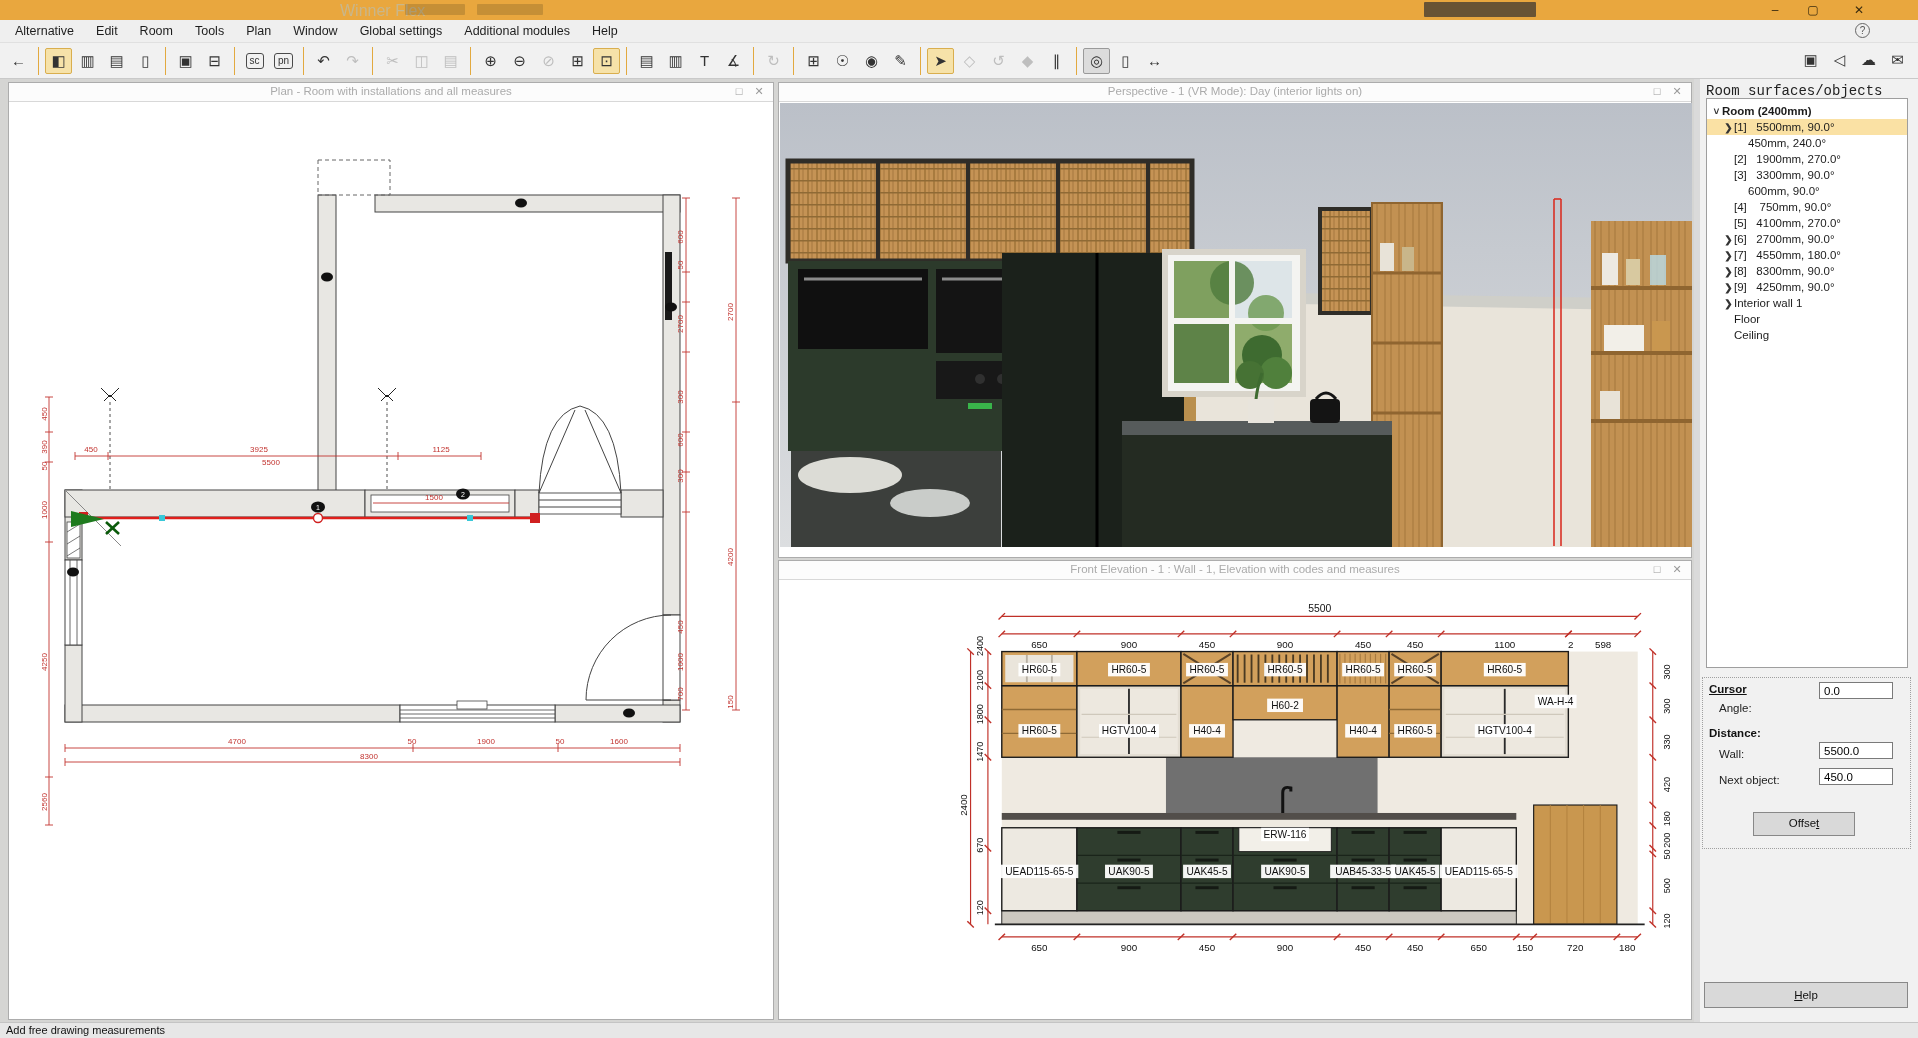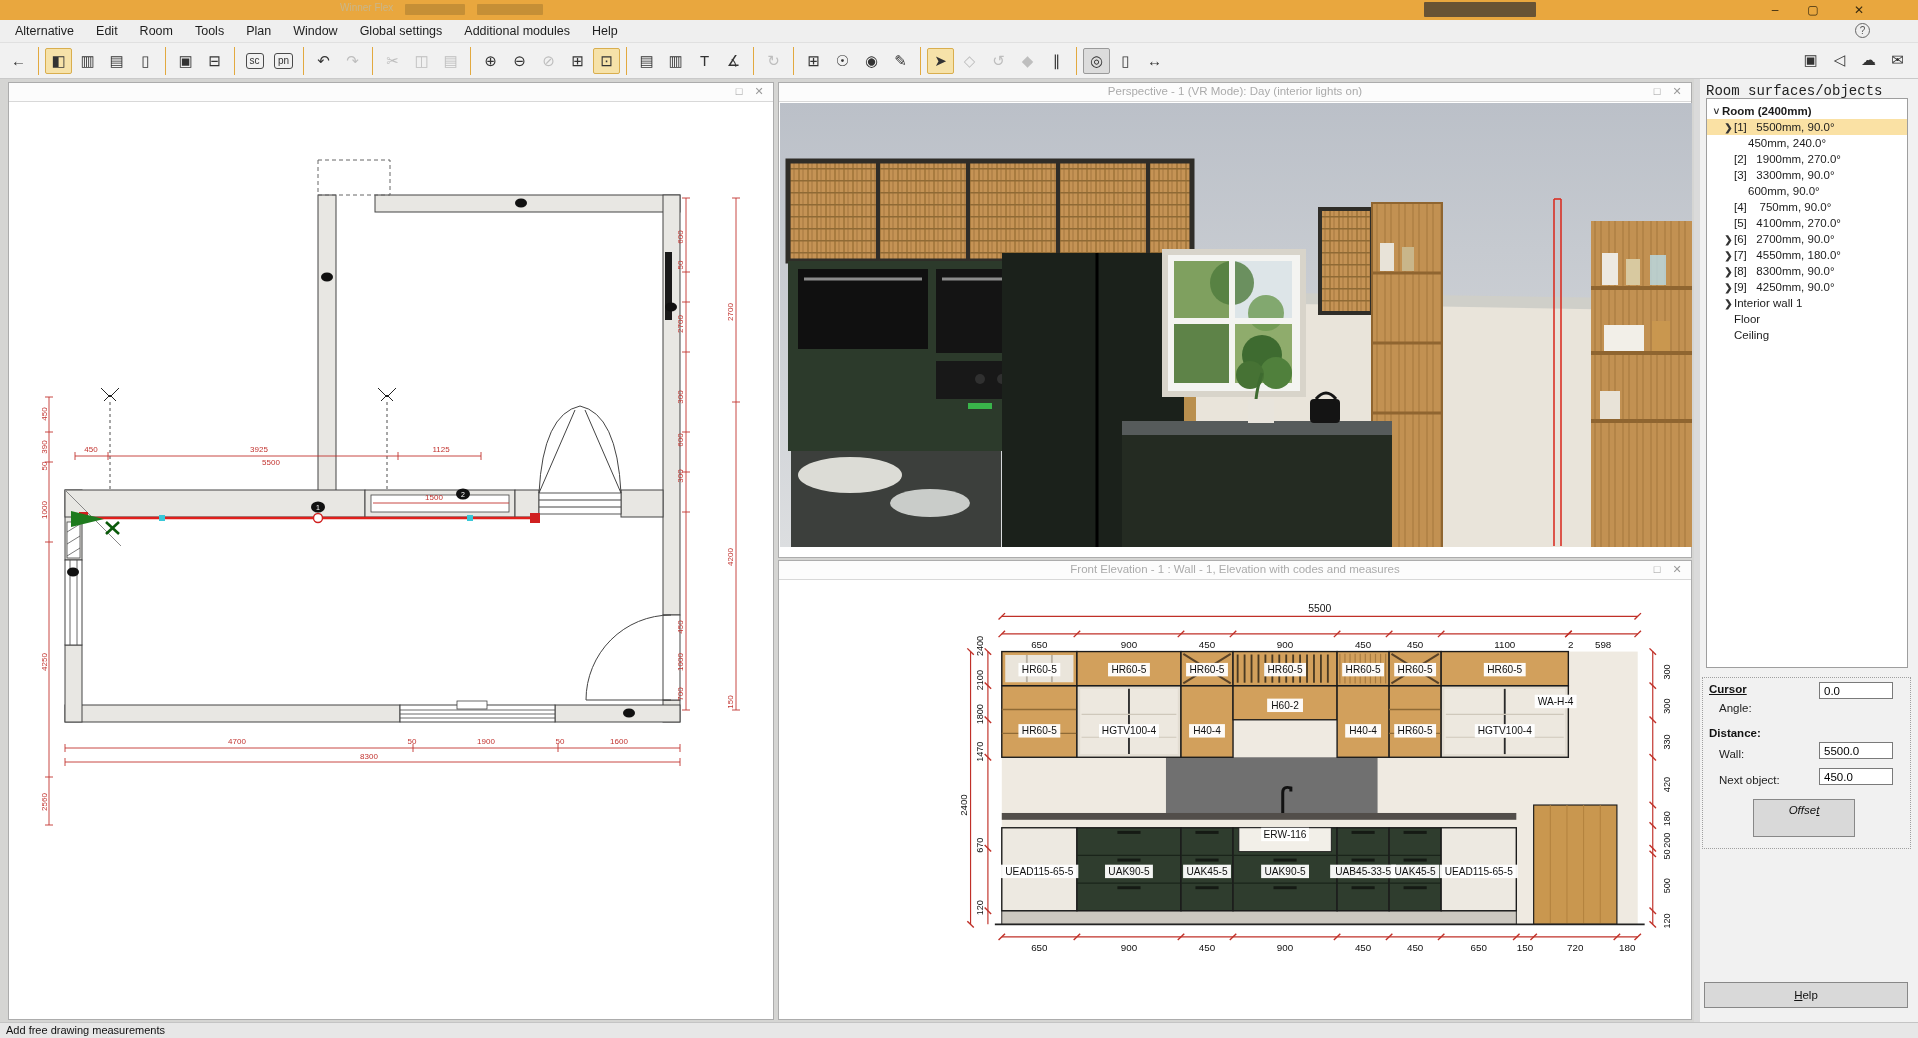--- a/index.html
+++ b/index.html
@@ -1,20 +1,20 @@
 <!DOCTYPE html>
 <html><head>
 <meta charset="utf-8">
 <style>
   html,body{margin:0;padding:0;background:#888;}
   *{box-sizing:border-box;font-family:"Liberation Sans",sans-serif;}
   #app{position:relative;width:1918px;height:1038px;background:#D5D5D3;overflow:hidden;}
   
   #titlebar{position:absolute;left:0;top:0;width:1918px;height:20px;background:#E9A73E;}
-  #titlebar .apptitle{position:absolute;left:340px;top:2px;font-size:10px;color:#C9B68A;}
+  #titlebar .apptitle{position:absolute;left:340px;top:2px;font-size:16px;color:#C9B68A;}
   .redact{position:absolute;background:rgba(90,70,30,.25);border-radius:1px;}
   .winctl{position:absolute;top:0;width:34px;height:20px;text-align:center;font-size:12px;line-height:20px;color:#3A2C10;cursor:default;}
   
   #menubar{position:absolute;left:0;top:20px;width:1918px;height:23px;background:#EFEFEF;border-bottom:1px solid #E0E0E0;display:flex;align-items:center;padding-left:4px;}
   .menu-item{padding:2px 11px;font-size:12.5px;color:#1D1D1D;}
   #help-circle{position:absolute;right:48px;top:3px;width:15px;height:15px;border:1.5px solid #666;border-radius:50%;font-size:10px;line-height:14px;text-align:center;color:#555;}
   
   #toolbar{position:absolute;left:0;top:43px;width:1918px;height:36px;background:#F1F1F1;border-bottom:1px solid #C9C9C9;display:flex;align-items:center;padding-left:4px;}
   .tb-btn{width:27px;height:26px;display:flex;align-items:center;justify-content:center;font-size:15px;color:#333;border:1px solid transparent;border-radius:2px;margin:0 1px;}
   .tb-btn.disabled{color:#BEBEBE;}
@@ -129,20 +129,21 @@
       <div id="toolbar-right">
         <div class="tb-btn">▣</div>
         <div class="tb-btn">◁</div>
         <div class="tb-btn">☁</div>
         <div class="tb-btn">✉</div>
       </div>
   </div>
 
   <div class="panel" style="left:8px;top:82px;width:766px;height:938px;">
     <div class="panel-title">
+      <span class="pt-text">Plan - Room with installations and all measures</span>
       <span class="pt-btn" style="right:26px;">□</span>
       <span class="pt-btn" style="right:6px;">✕</span>
     </div>
     <svg id="plan-svg" width="764" height="917" viewBox="0 0 764 917">
 
       <g fill="#E8E7E3" stroke="#444" stroke-width="1">
         <rect x="366" y="93" width="305" height="17"></rect>
         <rect x="654" y="93" width="17" height="420"></rect>
         <rect x="654" y="598" width="17" height="22"></rect>
         <rect x="56" y="603" width="335" height="17"></rect>
@@ -672,21 +673,21 @@
 
     <div id="cursorbox">
       <div class="cur-h" style="left:6px;top:5px;text-decoration:underline;">Cursor</div>
       <div class="cur-l" style="left:16px;top:24px;">Angle:</div>
       <input class="cur-input" style="left: 116px; top: 4px;" value="0.0">
       <div class="cur-h" style="left:6px;top:49px;">Distance:</div>
       <div class="cur-l" style="left:16px;top:70px;">Wall:</div>
       <input class="cur-input" style="left: 116px; top: 64px;" value="5500.0">
       <div class="cur-l" style="left:16px;top:96px;">Next object:</div>
       <input class="cur-input" style="left: 116px; top: 90px;" value="450.0">
-      <div class="gray-btn" style="left:50px;top:121px;width:102px;height:38px;font-style:italic;"><span>Offse</span><u>t</u></div>
+      <div class="gray-btn" style="left:50px;top:134px;width:102px;height:24px;"><span>Offse</span><u>t</u></div>
     </div>
 
     <div class="gray-btn" style="left:4px;top:903px;width:204px;height:26px;line-height:24px;"><u>H</u><span>elp</span></div>
   </div>
 
   <div id="statusbar">
     <span>Add free drawing measurements</span>
   </div>
 </div>
 

